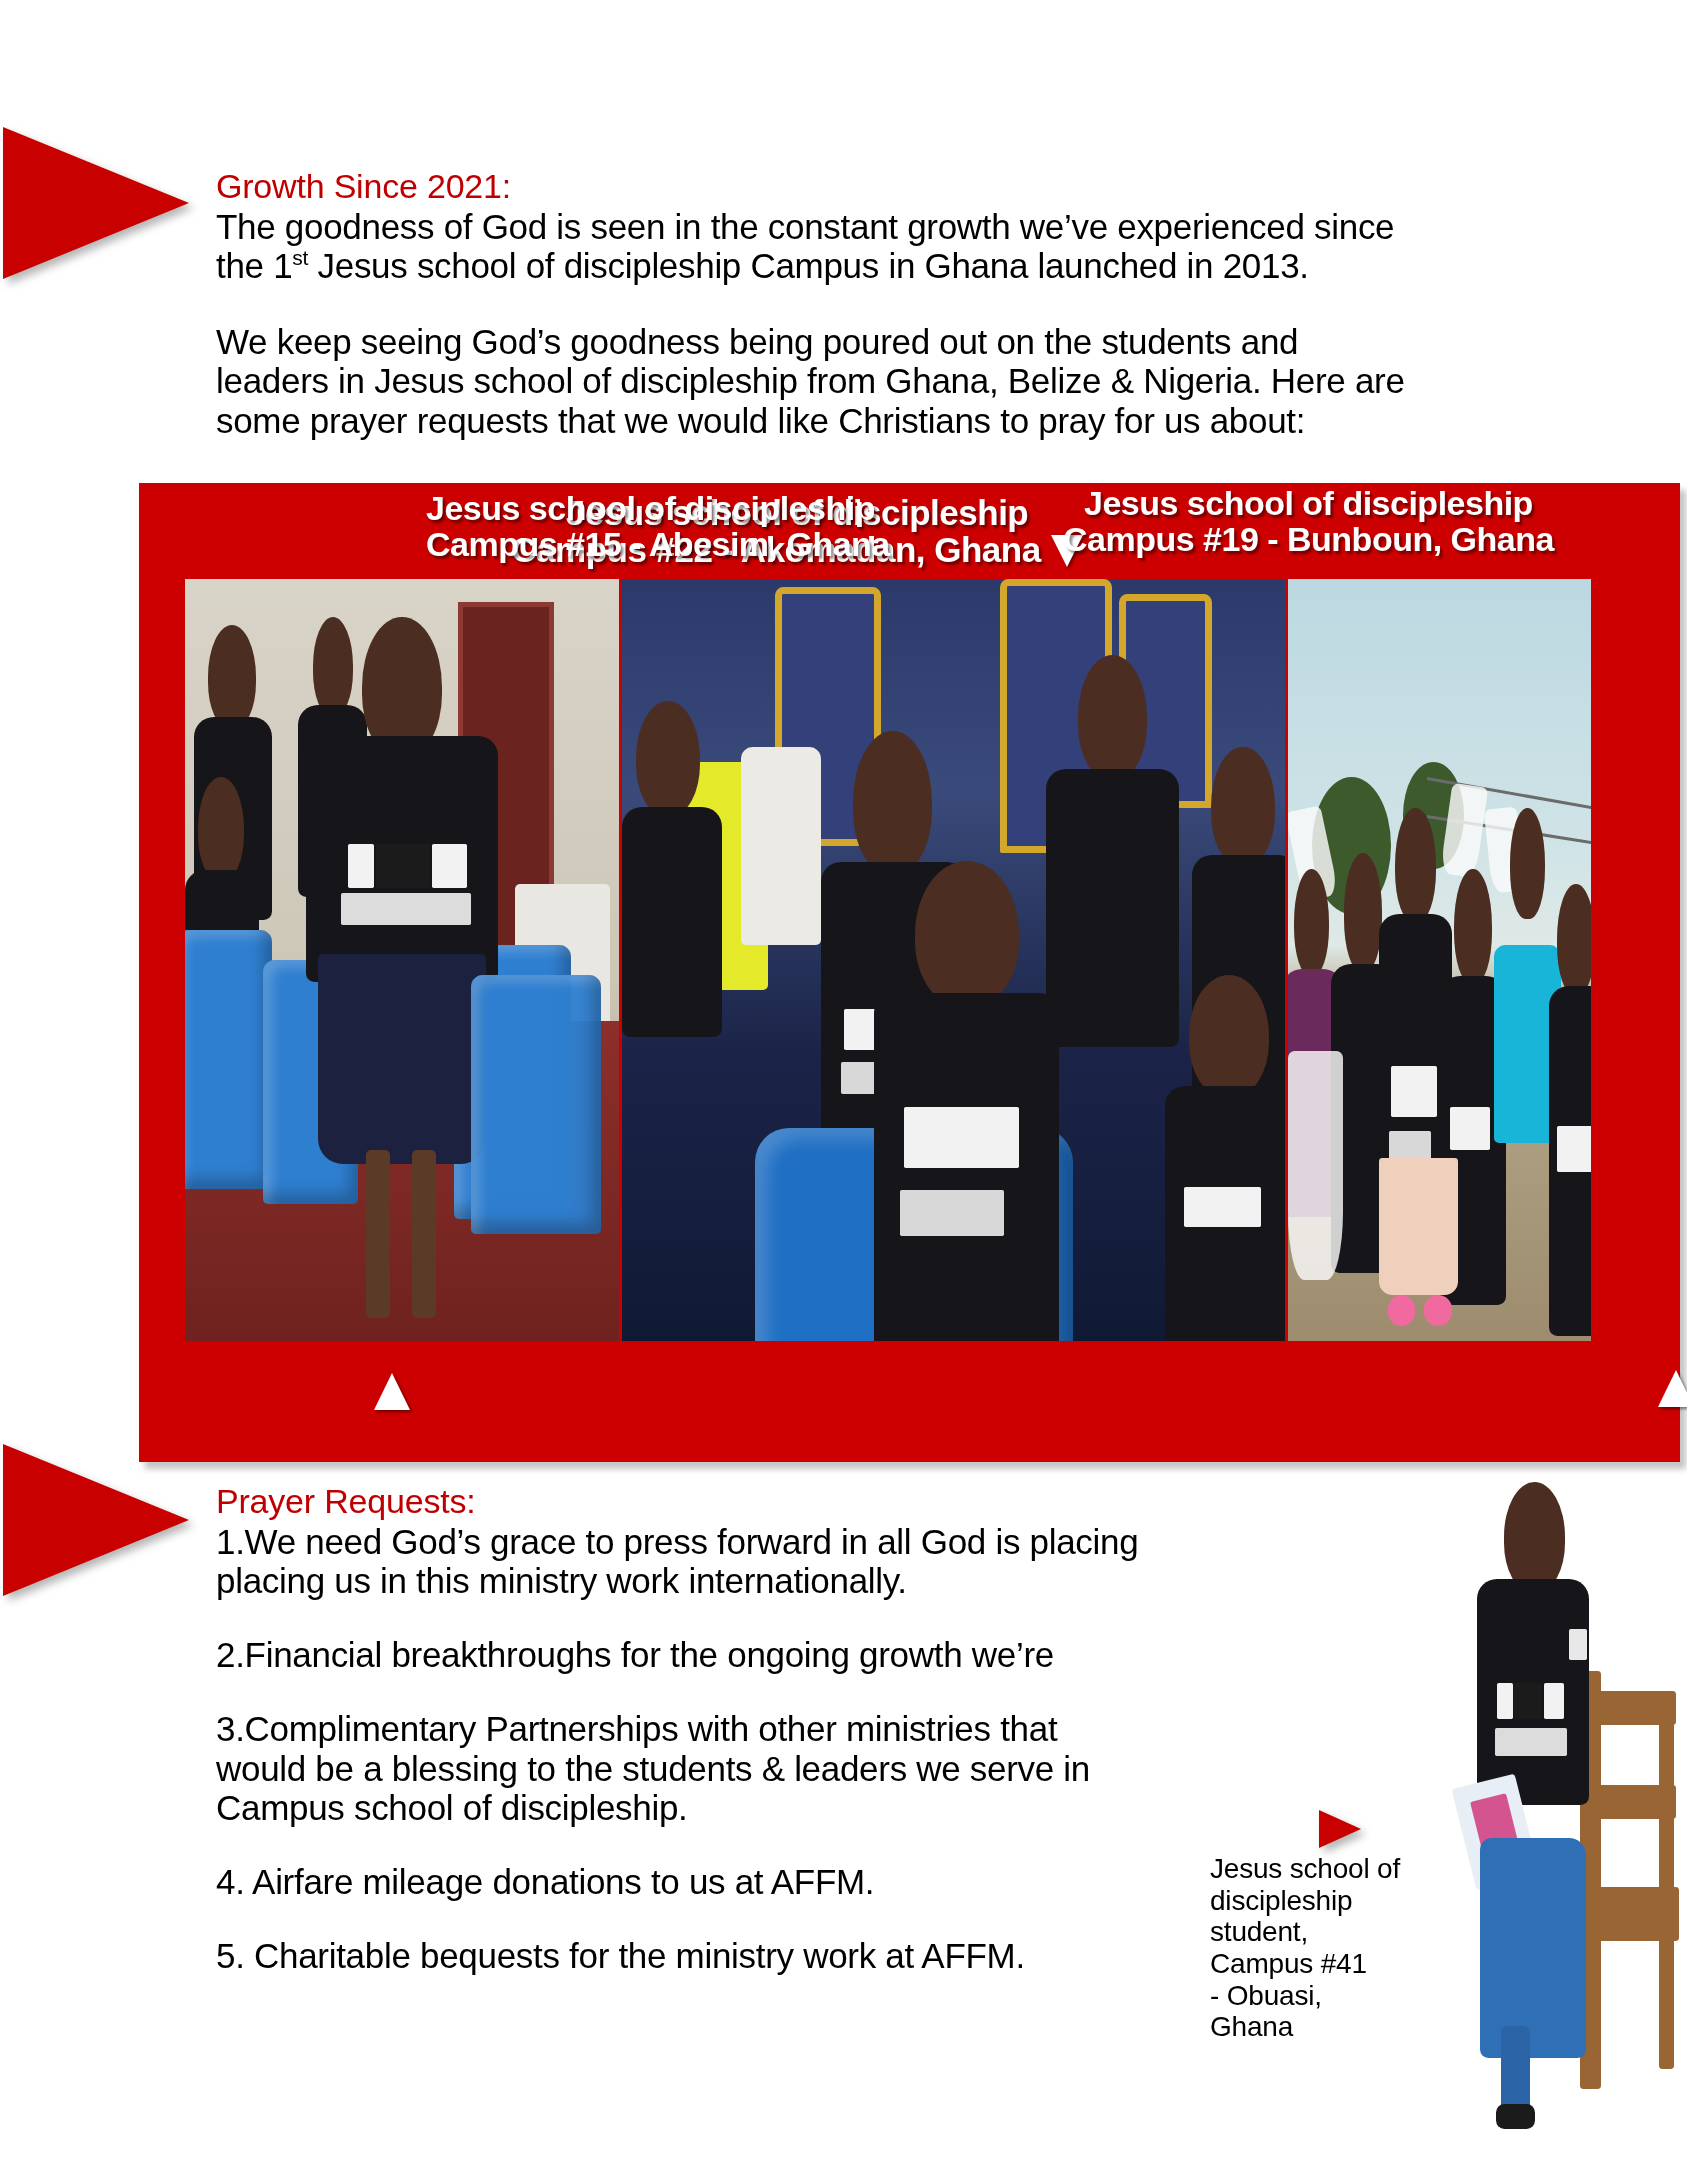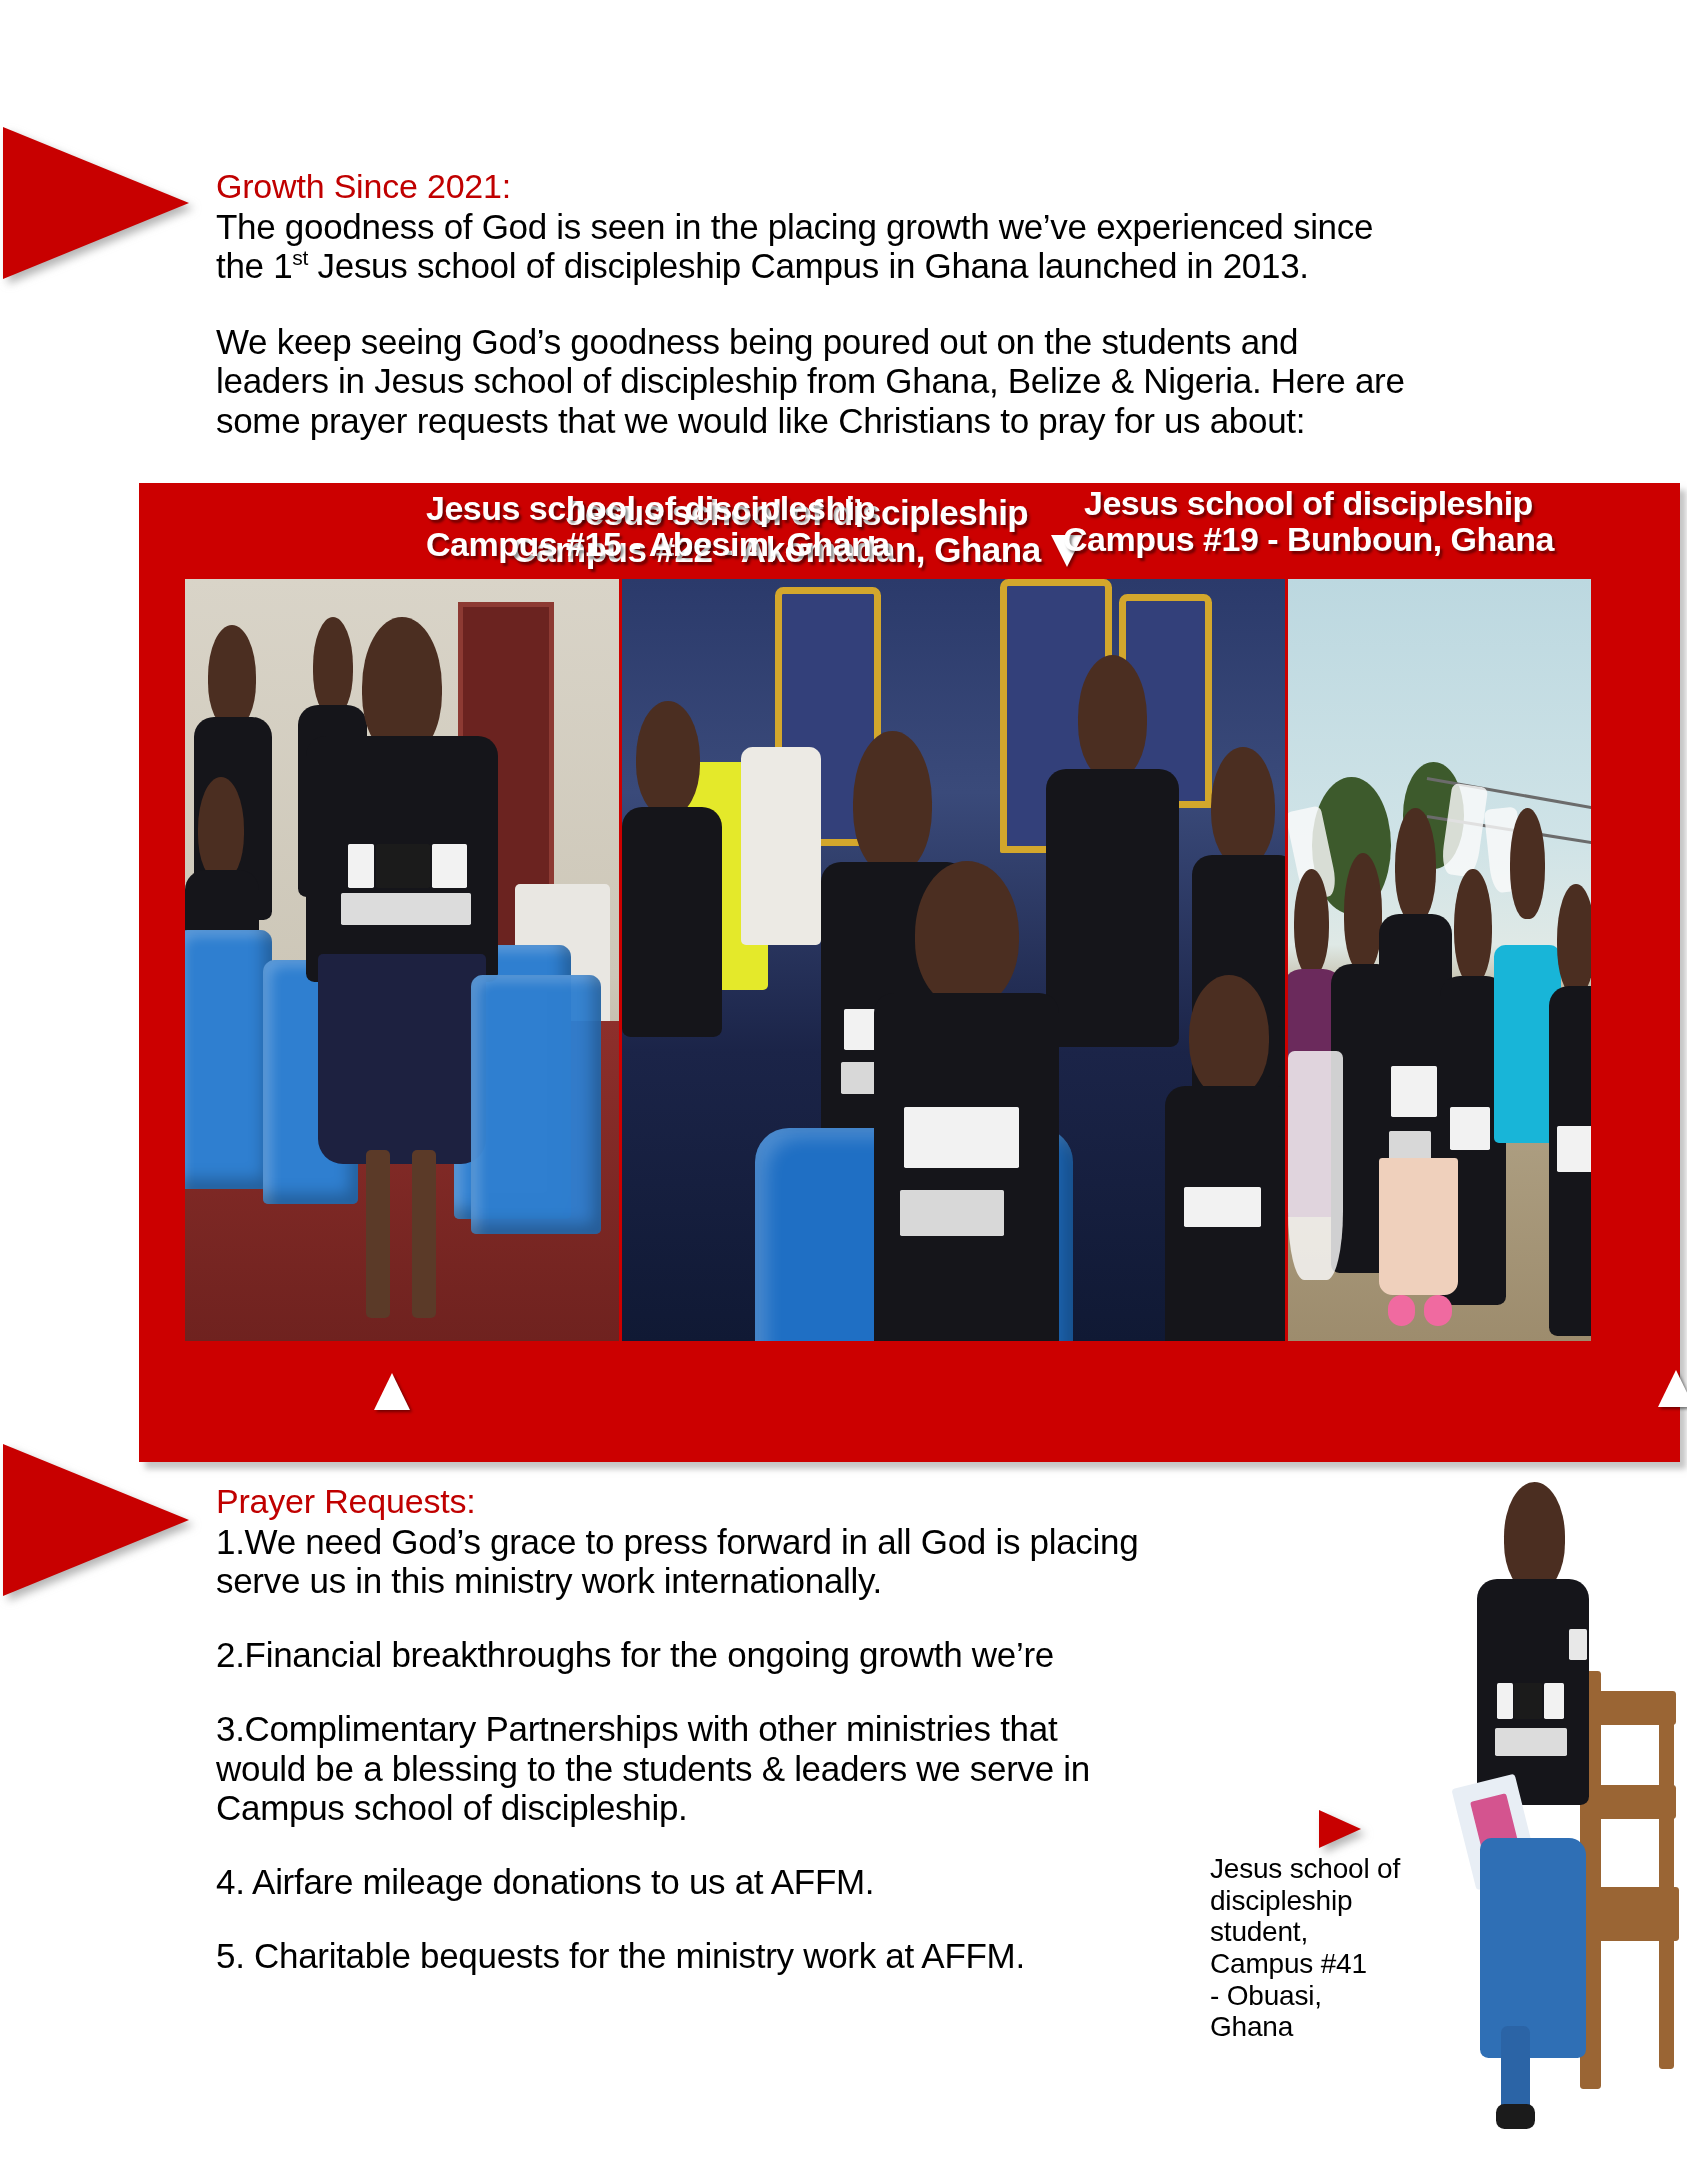--- a/index.html
+++ b/index.html
@@ -313,21 +313,21 @@
   }
 </style>
 </head>
 <body>
 
 <div class="arrow-marker" id="arrow-top"></div>
 
 <div id="intro-block">
   <p class="red-heading">Growth Since 2021:</p>
 
-  <p class="body-text">The goodness of God is seen in the placing growth we’ve experienced since</p>
+  <p class="body-text">The goodness of God is seen in the constant growth we’ve experienced since</p>
   <p class="body-text"><span>the 1</span><sup class="ord">st</sup><span> Jesus school of discipleship Campus in Ghana launched in 2013.</span></p>
 
   <div class="para-gap"></div>
 
   <p class="body-text">We keep seeing God’s goodness being poured out on the students and</p>
   <p class="body-text">leaders in Jesus school of discipleship from Ghana, Belize &amp; Nigeria. Here are</p>
   <p class="body-text">some prayer requests that we would like Christians to pray for us about:</p>
 </div>
 
 <div id="photo-panel">
@@ -496,21 +496,21 @@
   <div class="tri-up" id="tri-up-right"></div>
 
 </div>
 
 <div class="arrow-marker" id="arrow-prayer"></div>
 
 <div id="prayer-block">
   <p class="red-heading">Prayer Requests:</p>
 
   <p class="pr-item">1.We need God’s grace to press forward in all God is placing</p>
-  <p class="pr-item">serve us in this ministry work internationally.</p>
+  <p class="pr-item">placing us in this ministry work internationally.</p>
   <div class="pr-gap"></div>
 
   <p class="pr-item">2.Financial breakthroughs for the ongoing growth we’re</p>
   <div class="pr-gap"></div>
 
   <p class="pr-item">3.Complimentary Partnerships with other ministries that</p>
   <p class="pr-item">would be a blessing to the students &amp; leaders we serve in</p>
   <p class="pr-item">Campus school of discipleship.</p>
   <div class="pr-gap"></div>
 

